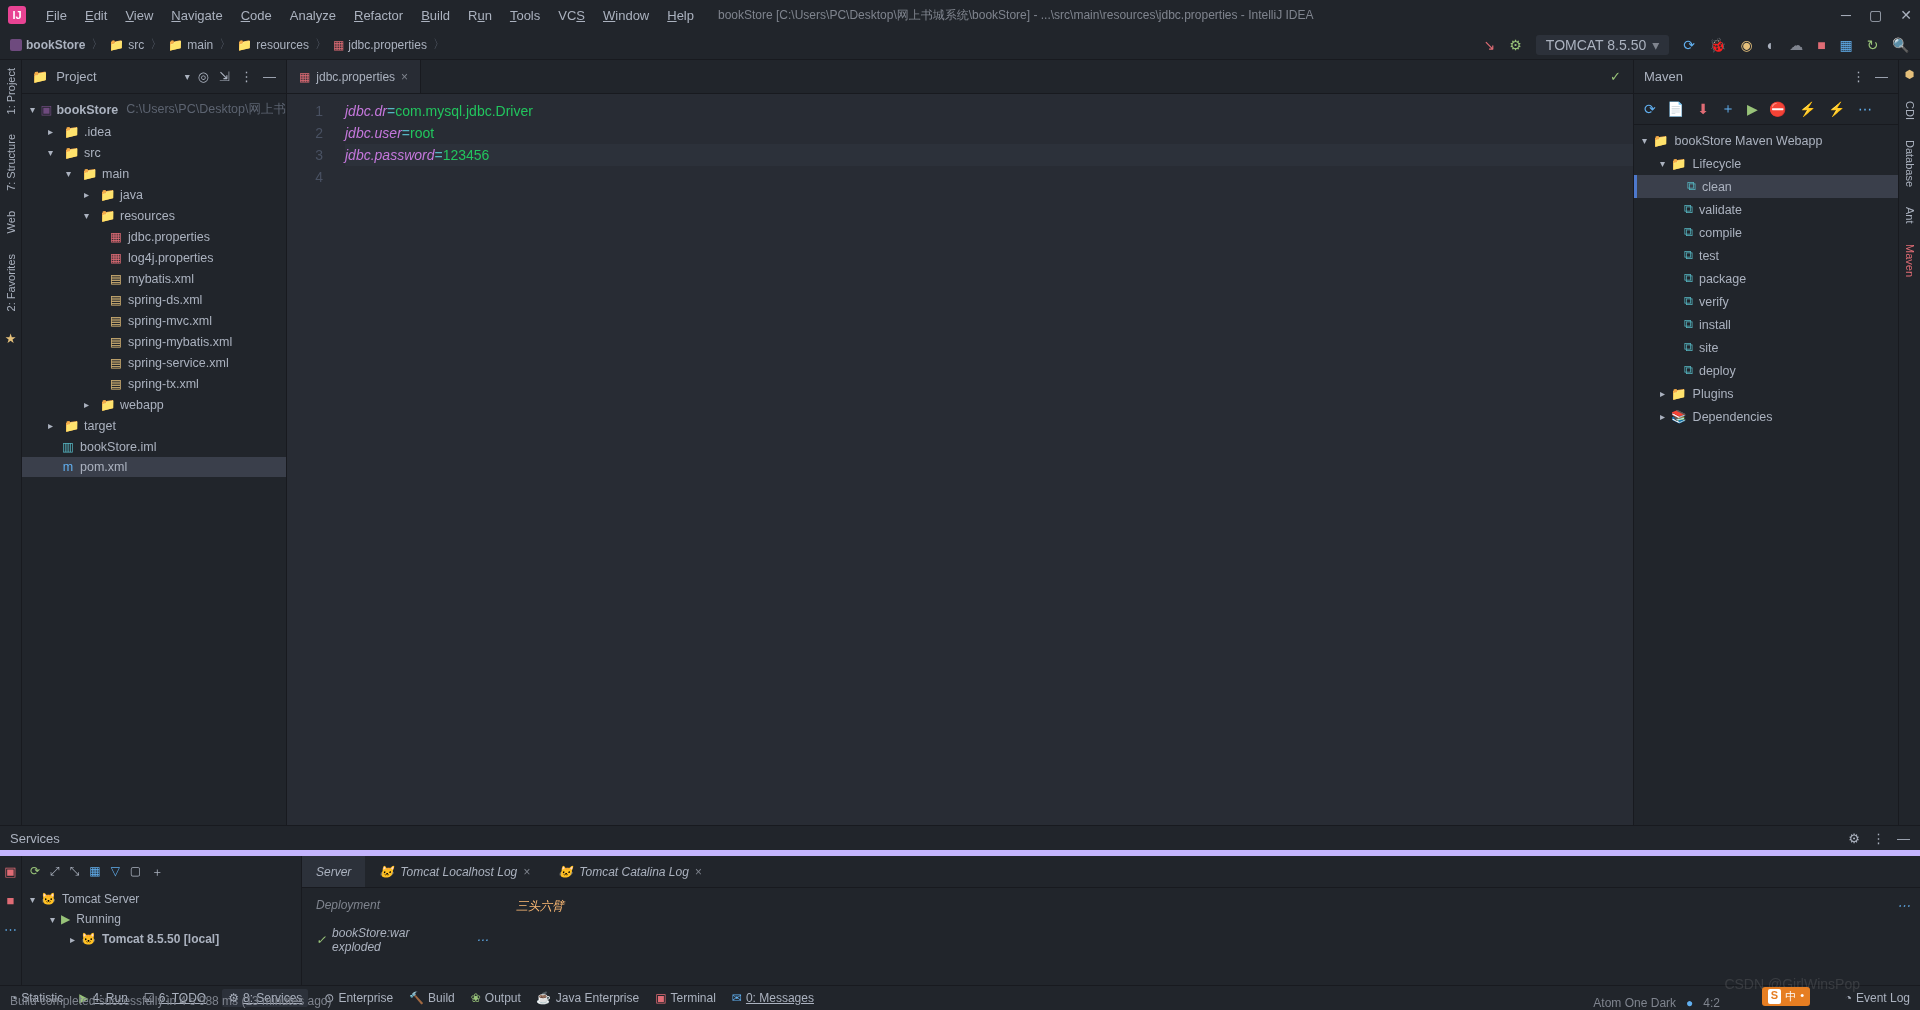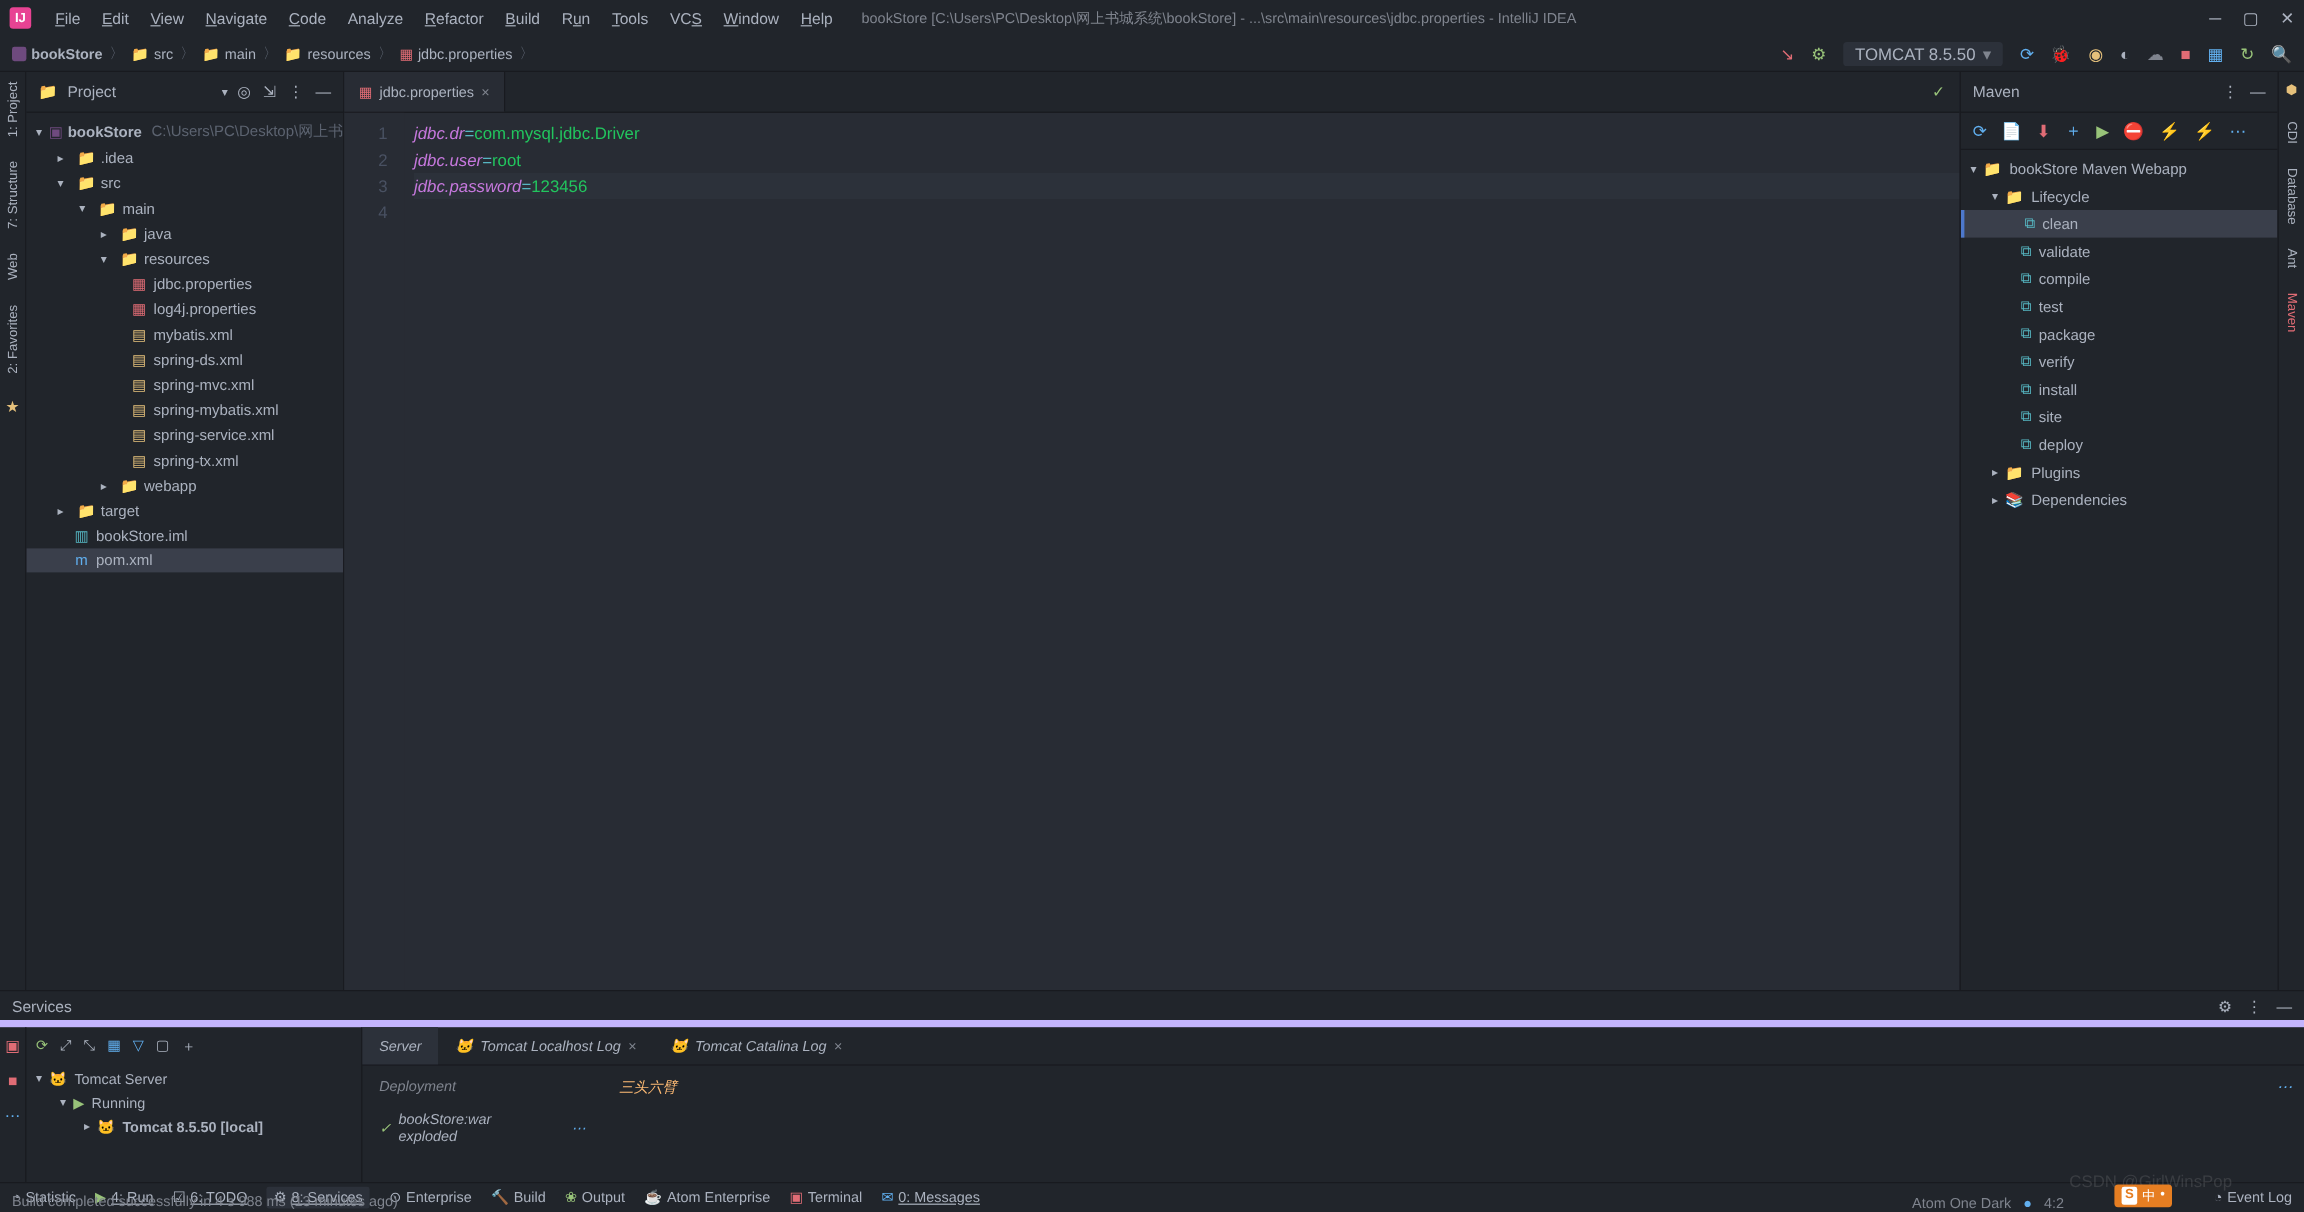--- a/index.html
+++ b/index.html
@@ -458,21 +458,21 @@
   <span class="bitem">
       <span style="color:#e5c07b">🔨</span> 
       <span>Build</span>
     </span>
   <span class="bitem">
       <span style="color:#98c379">❀</span> 
       <span>Output</span>
     </span>
   <span class="bitem">
       <span style="color:#61afef">☕</span> 
-      <span>Atom Enterprise</span>
+      <span>Java Enterprise</span>
     </span>
   <span class="bitem">
       <span style="color:#e06c75">▣</span> 
       <span>Terminal</span>
     </span>
   <span class="bitem">
       <span style="color:#61afef">✉</span> 
       <u>0: Messages</u>
     </span>
   <span style="margin-left:auto" class="bitem">◔ <span>Event Log</span></span>

